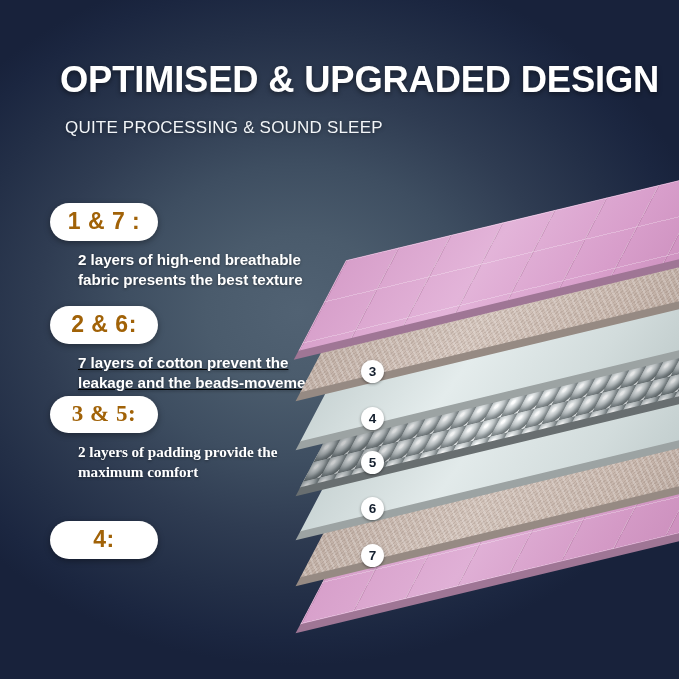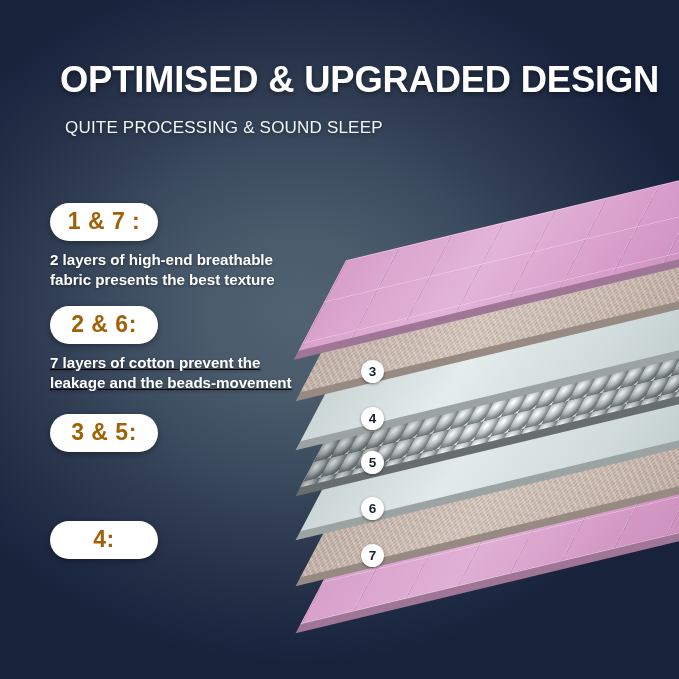--- a/index.html
+++ b/index.html
@@ -70,20 +70,21 @@
   .pill.narrow { min-width:108px; }
   .desc {
     margin-top:9px;
     font-size:15.2px;
     line-height:1.34;
     font-weight:bold;
     color:#ffffff;
     text-shadow:0 1px 3px rgba(0,0,0,.42);
     letter-spacing:-0.05px;
     width:250px;
+    margin-left:28px;
   }
 
   
   #stack { position:absolute; left:0; top:0; width:679px; height:679px; }
 
   .layer {
     position:absolute;
     left:322px;
     width:420px;
     height:74px;
@@ -158,22 +159,23 @@
   <div class="block" style="top:203px;">
     <div class="pill">1 &amp; 7 :</div>
     <div class="desc">2 layers of high-end breathable fabric presents the best texture</div>
   </div>
 
   <div class="block" style="top:306px;text-decoration:underline;">
     <div class="pill">2 &amp; 6:</div>
     <div class="desc">7 layers of cotton prevent the leakage and the beads-movement</div>
   </div>
 
-  <div class="block" style="top:414px;">
+  <div class="block" style="top:396px;font-family:Liberation Serif, serif;">
     <div class="pill">3 &amp; 5:</div>
+    <div class="desc">2 layers of padding provide the maximum comfort</div>
   </div>
 
   <div class="block" style="top:521px;">
     <div class="pill narrow">4:</div>
   </div>
 
   <div id="stack">
 
     <div class="layer" style="top:546px; z-index:10;">
       <div class="face" style="background:linear-gradient(105deg,#d79fca 0%,#e0b0d6 38%,#d49ac6 72%,#c98cba 100%);">

